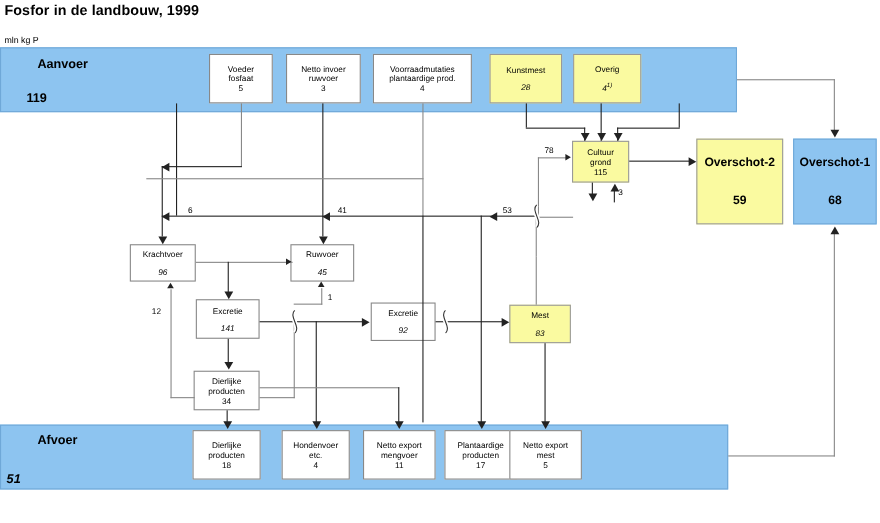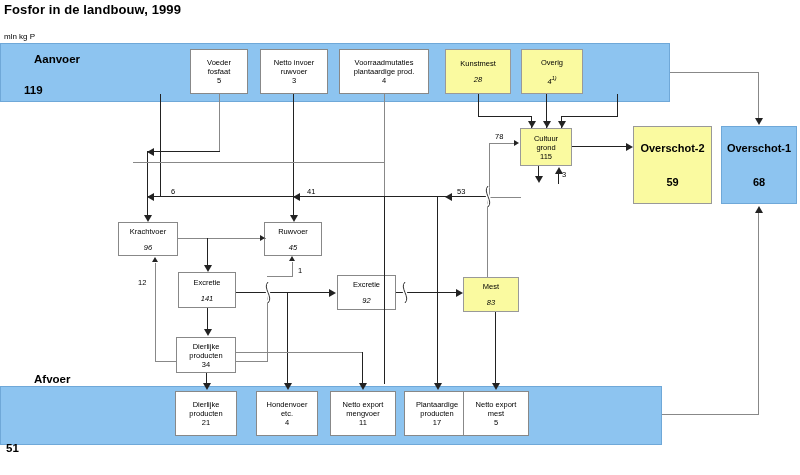--- a/index.html
+++ b/index.html
@@ -163,27 +163,27 @@
   <div class="node sep" style="left:337px; top:275px; width:59px; height:35px;">
     <span class="nlabel">Excretie</span>
     <span class="nval">92</span>
   </div>
   <div class="node yellow sep" style="left:463px; top:277px; width:56px; height:35px;">
     <span class="nlabel">Mest</span>
     <span class="nval">83</span>
   </div>
 
   <div class="band" style="left:0px; top:386px; width:662px; height:59px;"></div>
-  <div class="band-label" style="left:6px; top:373px;">Afvoer</div>
-  <div class="band-value" style="left:6px; top:442px;">51</div>
+  <div class="band-label" style="left:6px; top:395px;">Afvoer</div>
+  <div class="band-value" style="left:6px; top:430px;font-style:italic;">51</div>
 
   <div class="node" style="left:175px; top:391px; width:62px; height:45px;">
     <span class="nlabel">Dierlijke
 producten</span>
-    <span class="nval">21</span>
+    <span class="nval">18</span>
   </div>
   <div class="node" style="left:256px; top:391px; width:62px; height:45px;">
     <span class="nlabel">Hondenvoer
 etc.</span>
     <span class="nval">4</span>
   </div>
   <div class="node" style="left:330px; top:391px; width:66px; height:45px;">
     <span class="nlabel">Netto export
 mengvoer</span>
     <span class="nval">11</span>

